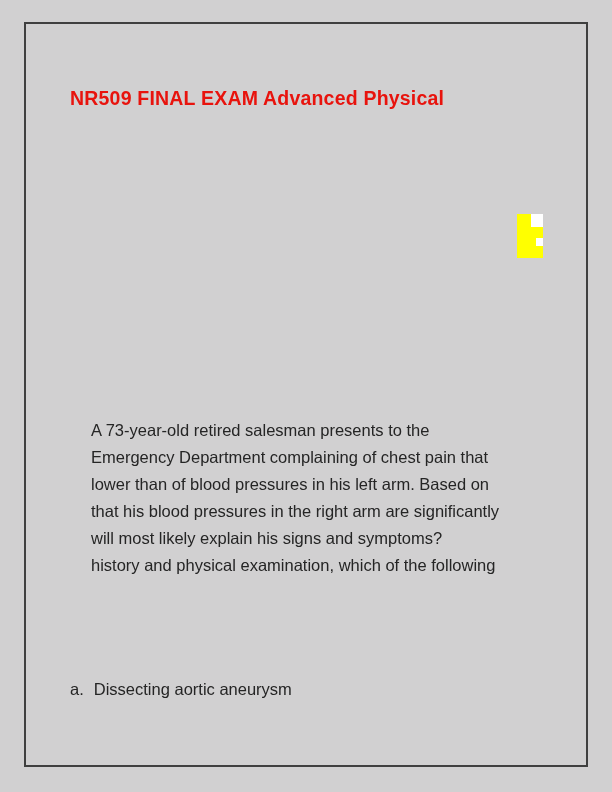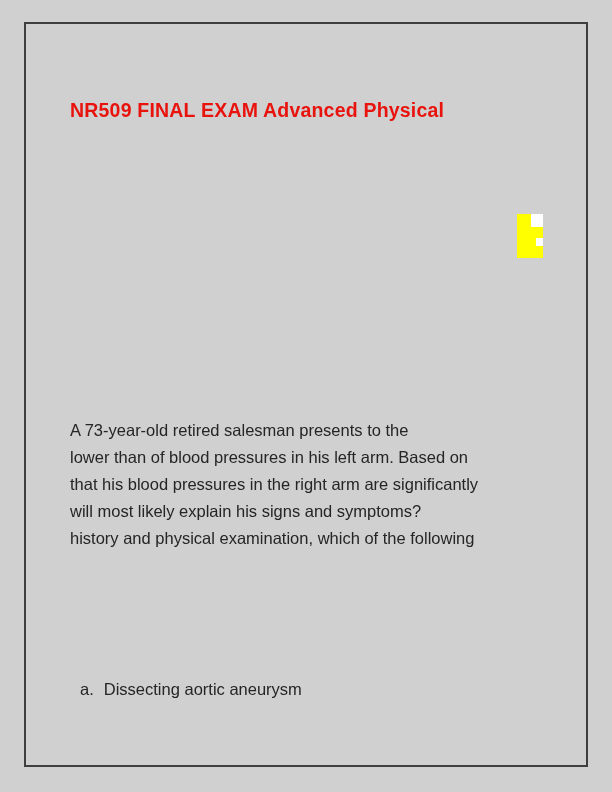--- a/index.html
+++ b/index.html
@@ -22,21 +22,21 @@
     left: 24px;
     top: 22px;
     width: 564px;
     height: 745px;
     border: 2px solid var(--border, #3f3f3f);
     box-sizing: border-box;
   }
   .title {
     position: absolute;
     left: 70px;
-    top: 96px;
+    top: 84px;
     margin: 0;
     color: var(--title-red, #e8130d);
     font-size: 19.5px;
     font-weight: bold;
     line-height: 29px;
     letter-spacing: 0.2px;
   }
   .title-line {
     display: block;
     white-space: nowrap;
@@ -70,24 +70,25 @@
     left: 70px;
     top: 417px;
     color: var(--body-text, #252525);
     font-size: 16.5px;
   }
   .q-line {
     display: block;
     line-height: 27px;
     height: 27px;
     white-space: nowrap;
+    margin-left: 21px;
   }
   .answer {
     position: absolute;
-    left: 80px;
+    left: 70px;
     top: 676px;
     color: var(--body-text, #252525);
     font-size: 16.5px;
     line-height: 27px;
     white-space: nowrap;
     text-align: right;
   }
   .answer-letter {
     display: inline-block;
     margin-right: 10px;
@@ -104,20 +105,21 @@
     <span class="title-line">NR509 FINAL EXAM Advanced Physical</span>
   </h1>
 
   <div class="highlight-marker">
     <div class="hm-white-top"></div>
     <div class="hm-white-notch"></div>
   </div>
 
   <div class="question">
     <span class="q-line">A 73-year-old retired salesman presents to the</span>
+    <span class="q-line">Emergency Department complaining of chest pain that</span>
     <span class="q-line">lower than of blood pressures in his left arm. Based on</span>
     <span class="q-line">that his blood pressures in the right arm are significantly</span>
     <span class="q-line">will most likely explain his signs and symptoms?</span>
     <span class="q-line">history and physical examination, which of the following</span>
   </div>
 
   <div class="answer">
     <span class="answer-letter">a.</span><span class="answer-text">Dissecting aortic aneurysm</span>
   </div>
 

